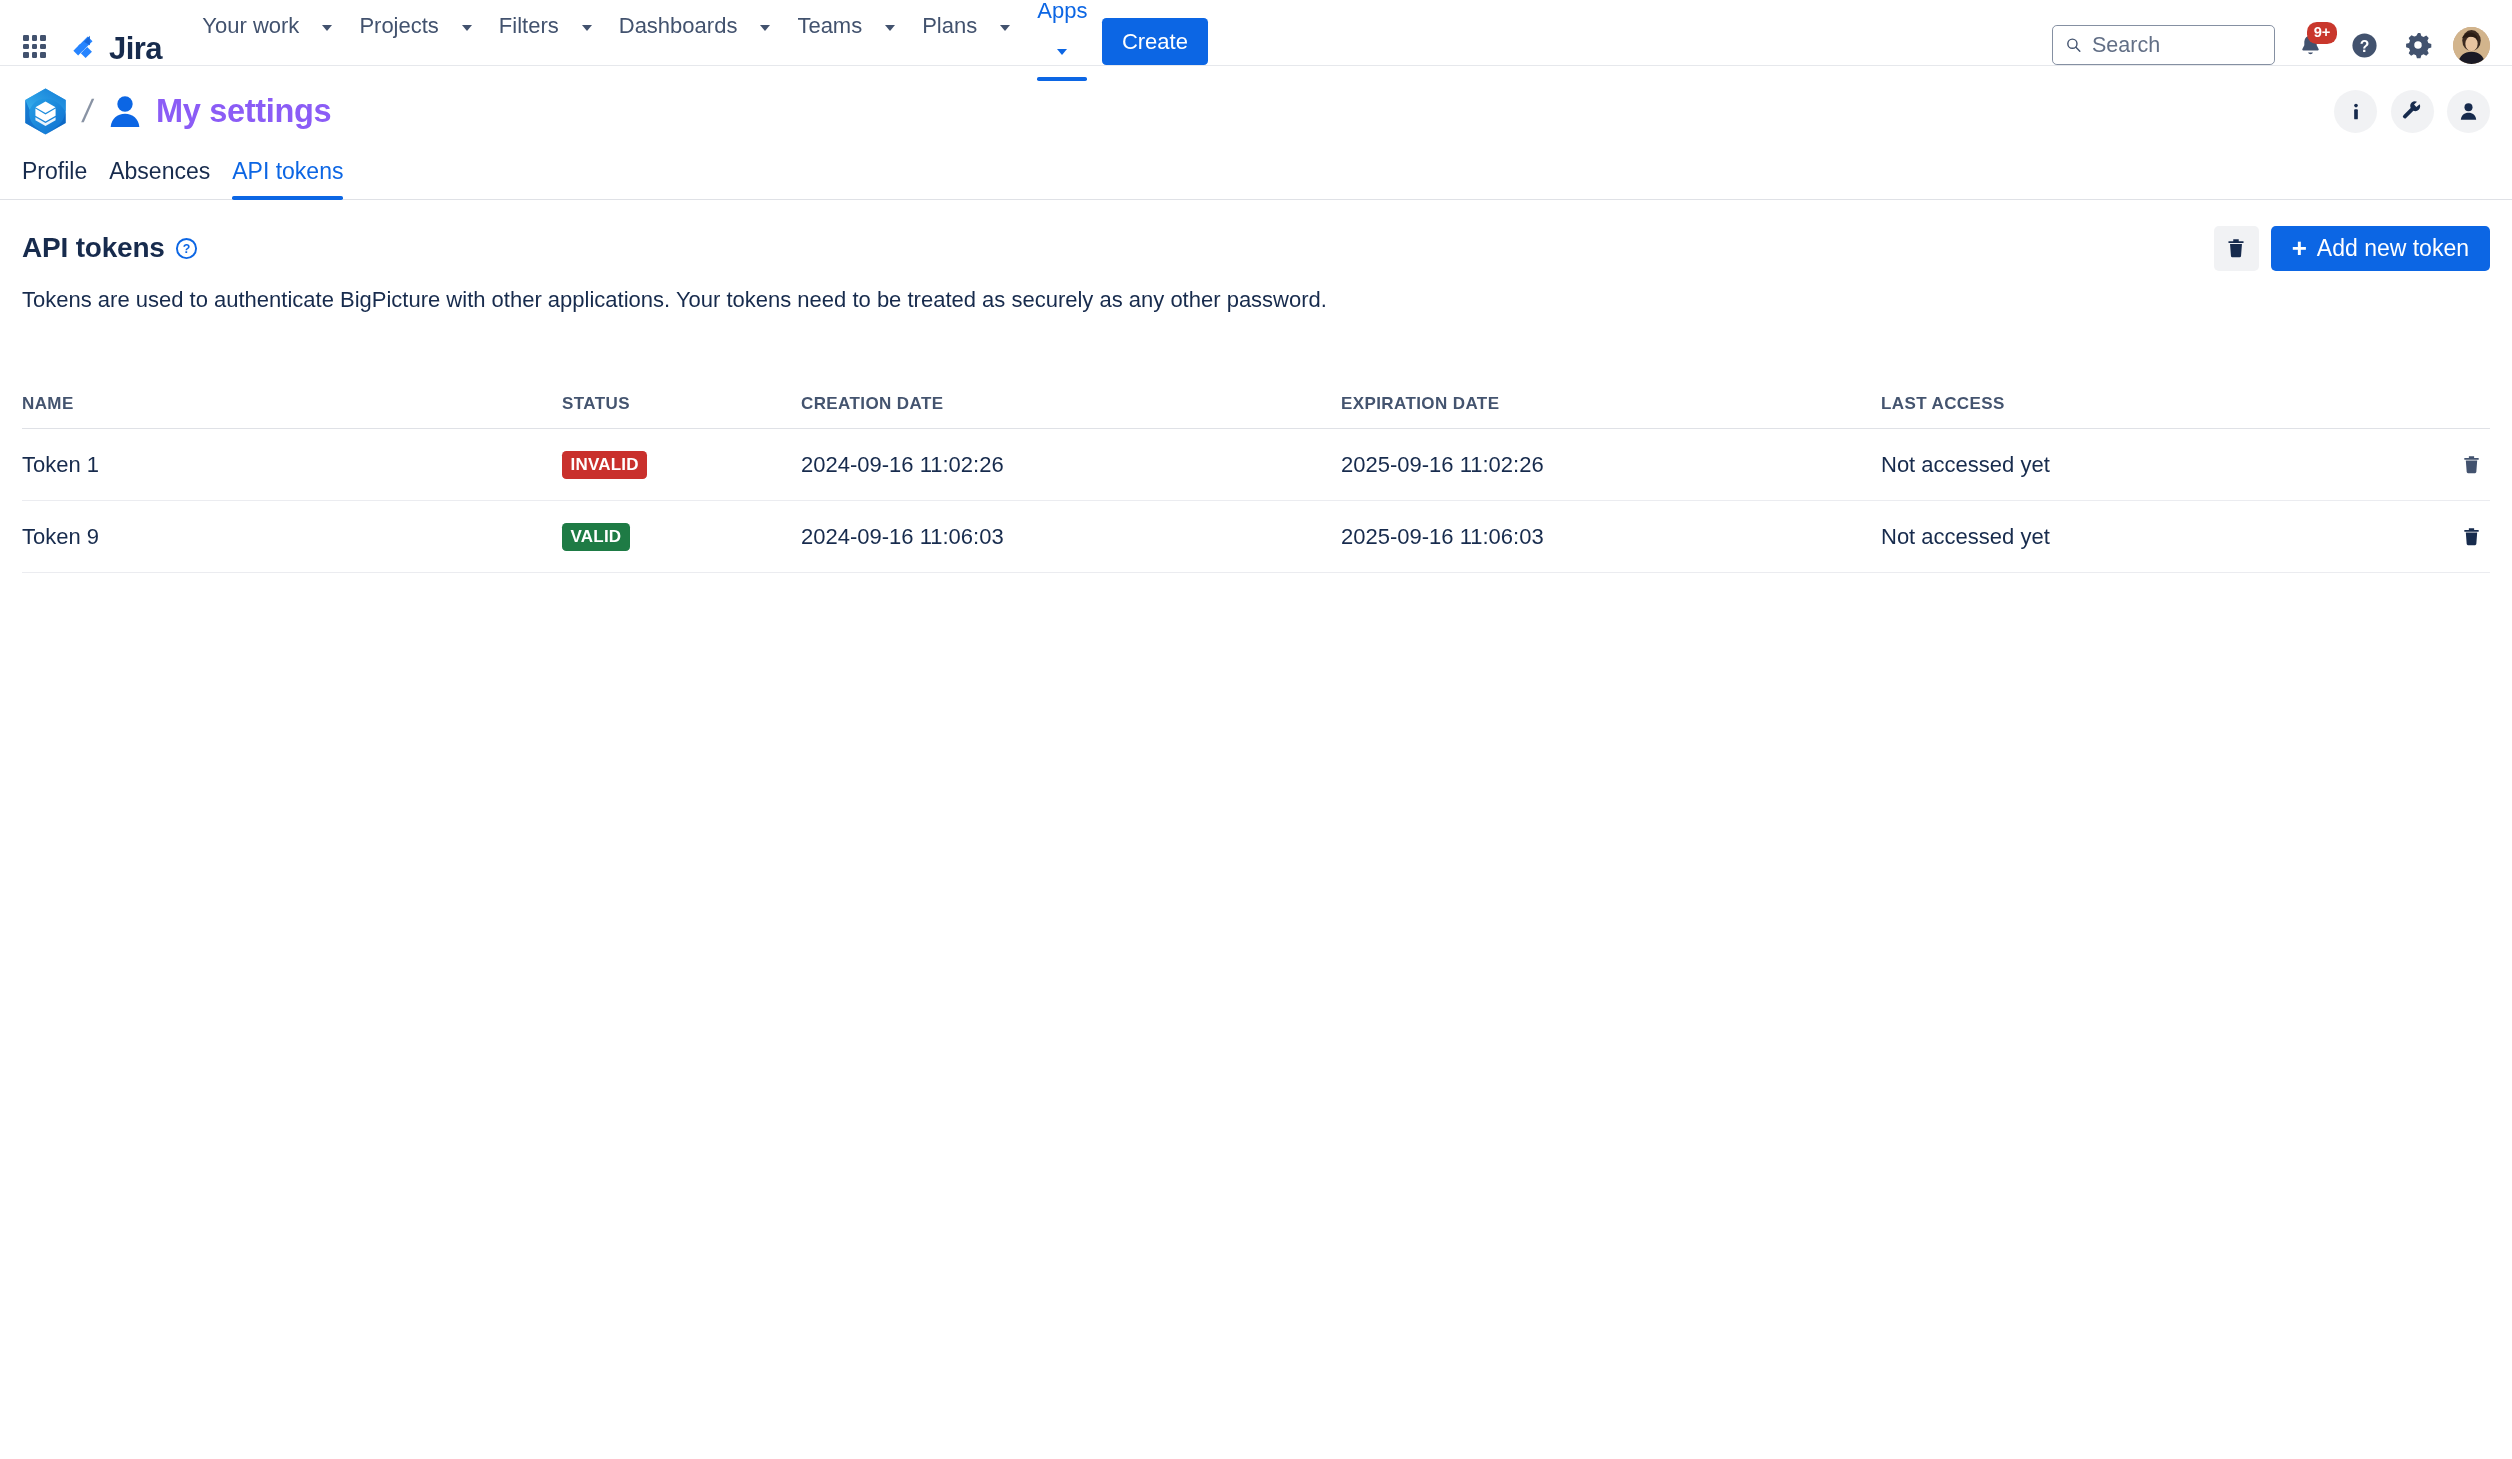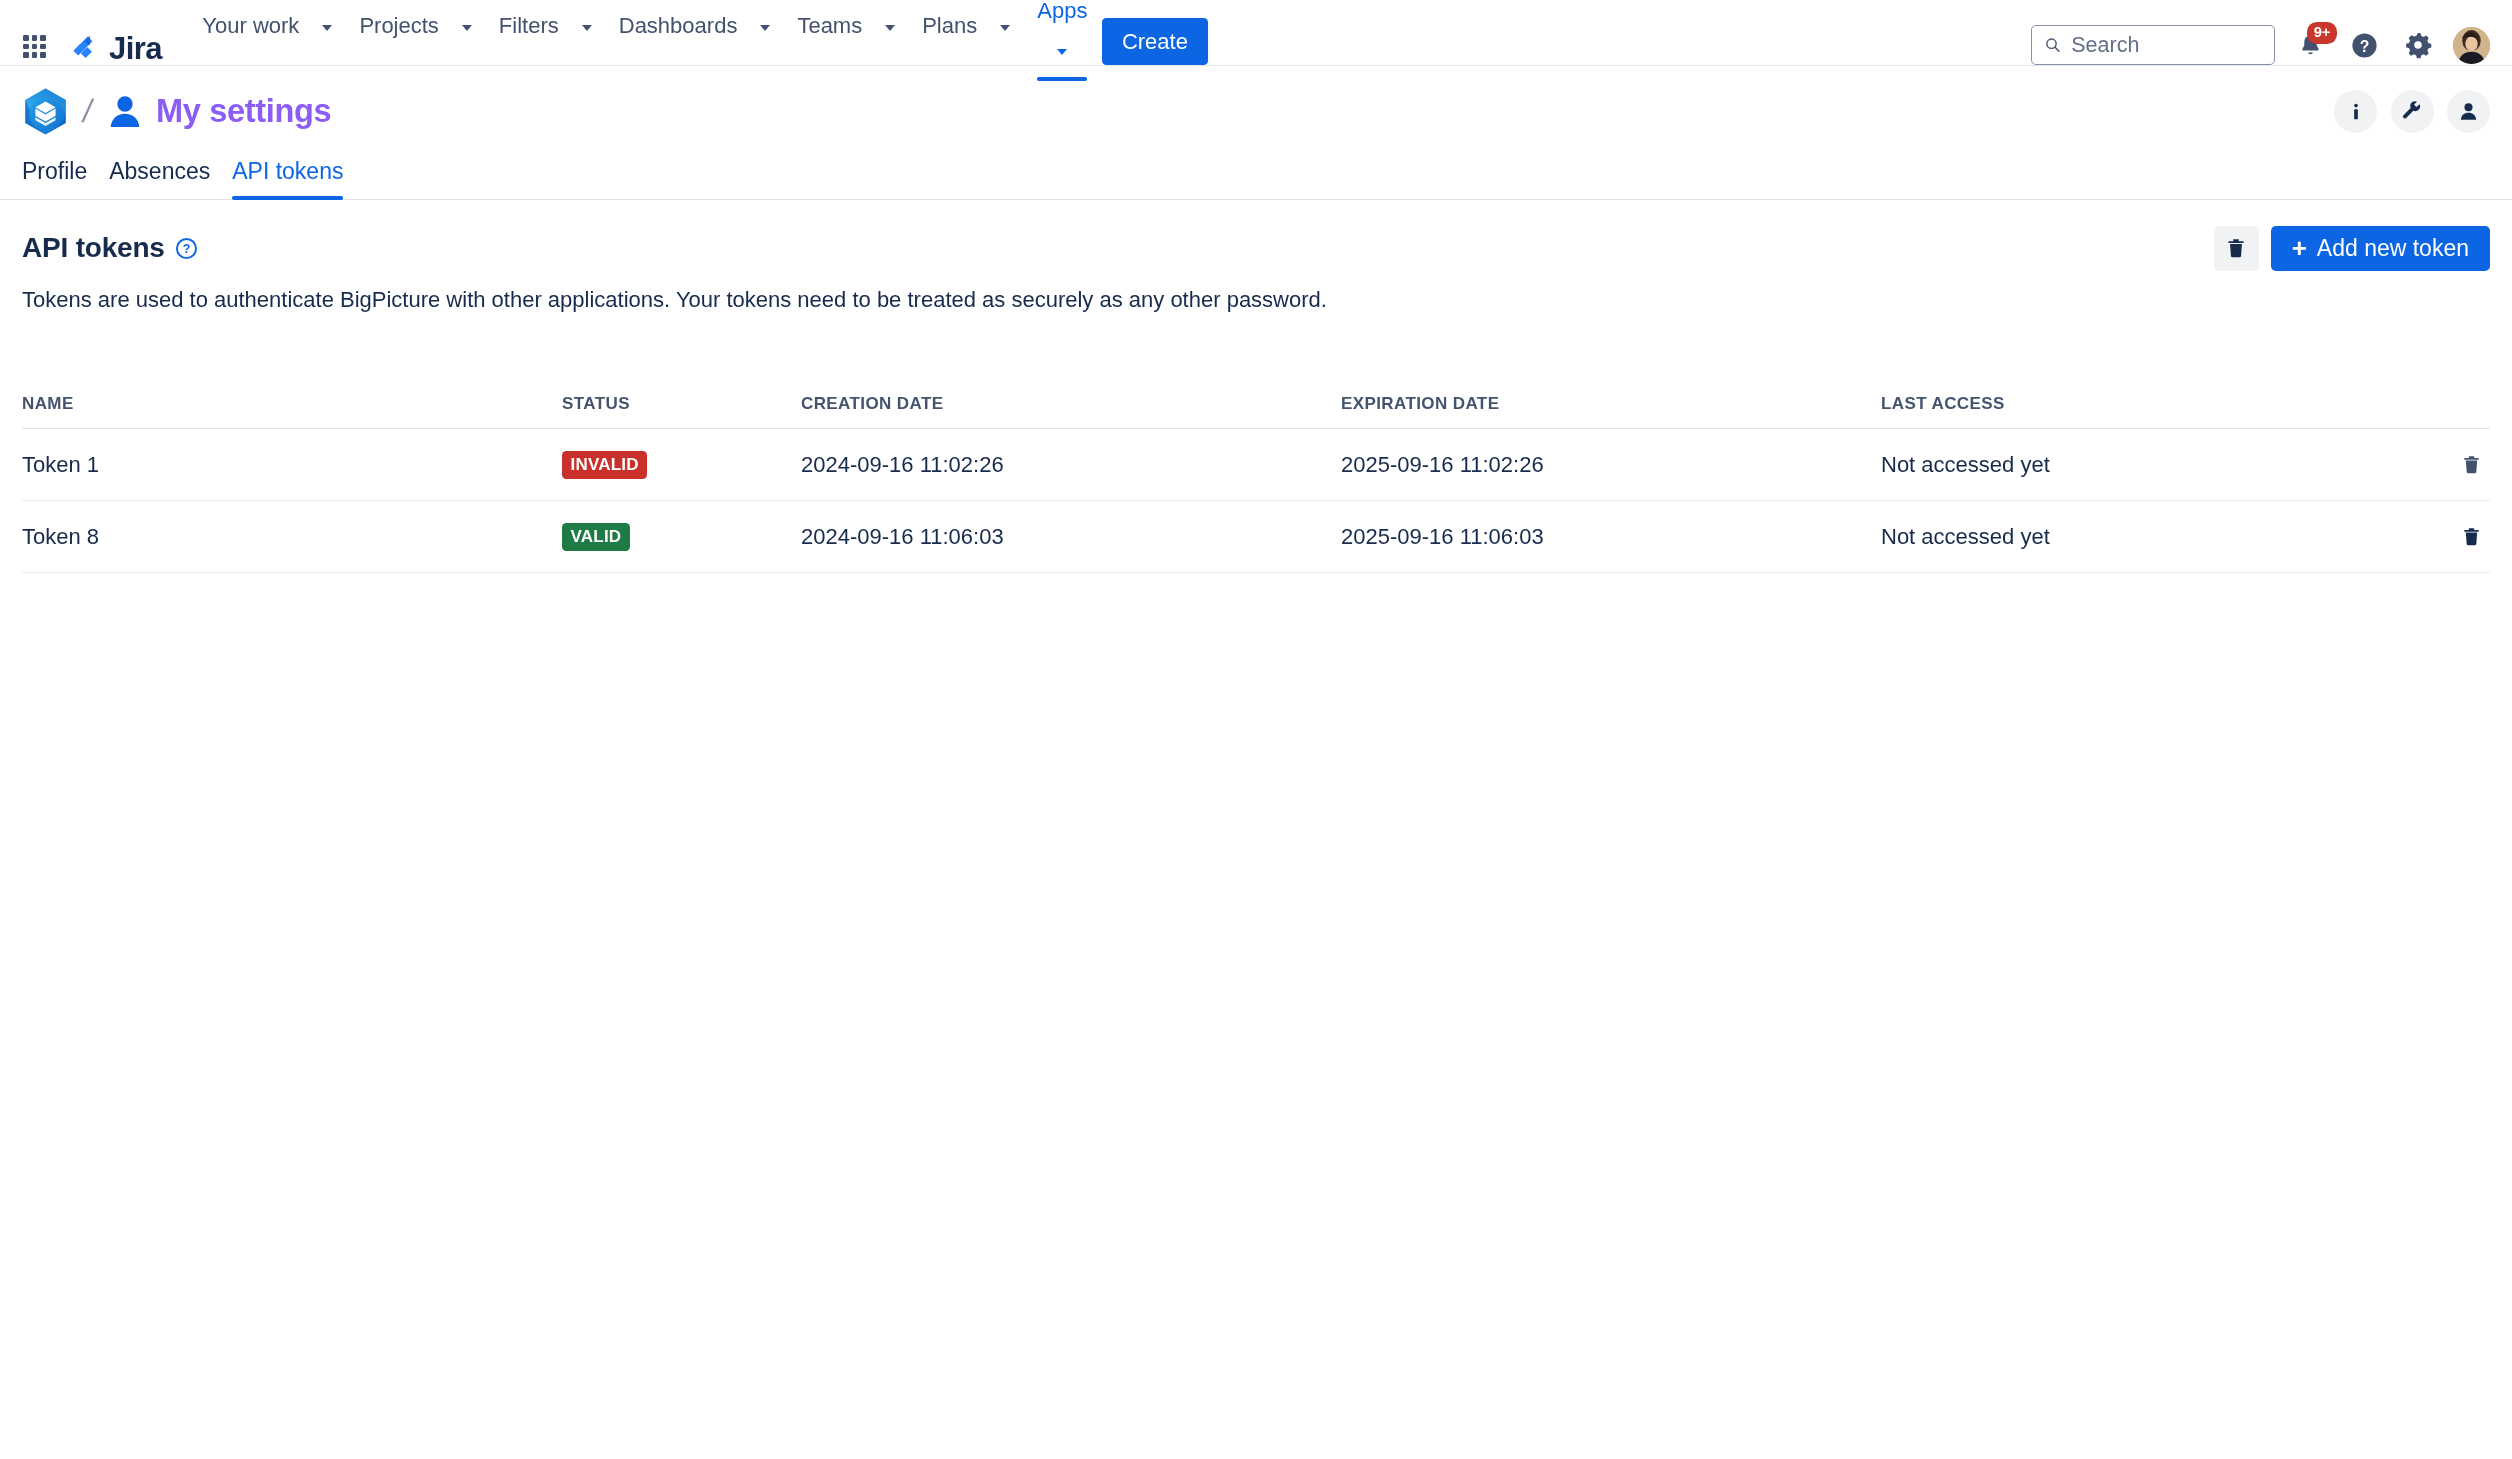--- a/index.html
+++ b/index.html
@@ -105,21 +105,21 @@
   .nav-right {
     margin-left: auto;
     display: flex;
     align-items: center;
     gap: 16px;
   }
   .searchbox {
     display: flex;
     align-items: center;
     gap: 9.8px;
-    width: 244px;
+    width: 223px;
     height: 40px;
     border: 1.2px solid #8590A2;
     border-radius: 4.9px;
     padding: 0 12.3px;
     cursor: text;
   }
   .searchbox input {
     border: none;
     outline: none;
     font-size: 21.5px;
@@ -566,21 +566,21 @@
         <td class="cell-action">
           <button class="row-trash">
             <svg width="21" height="21" viewBox="0 0 24 24">
               <path d="M9 2.5h6v2h5.2v2H3.8v-2H9z" fill="#42526E"></path>
               <path d="M5.5 7.5h13l-1 13.2a1.5 1.5 0 0 1-1.5 1.3H8a1.5 1.5 0 0 1-1.5-1.3z" fill="#42526E"></path>
             </svg>
           </button>
         </td>
       </tr>
       <tr>
-        <td>Token 8</td>
+        <td>Token 9</td>
         <td>
           <span class="status-pill pill-valid">VALID</span>
         </td>
         <td>2024-09-16 11:06:03</td>
         <td>2025-09-16 11:06:03</td>
         <td>Not accessed yet</td>
         <td class="cell-action">
           <button class="row-trash">
             <svg width="21" height="21" viewBox="0 0 24 24">
               <path d="M9 2.5h6v2h5.2v2H3.8v-2H9z" fill="#172B4D"></path>

